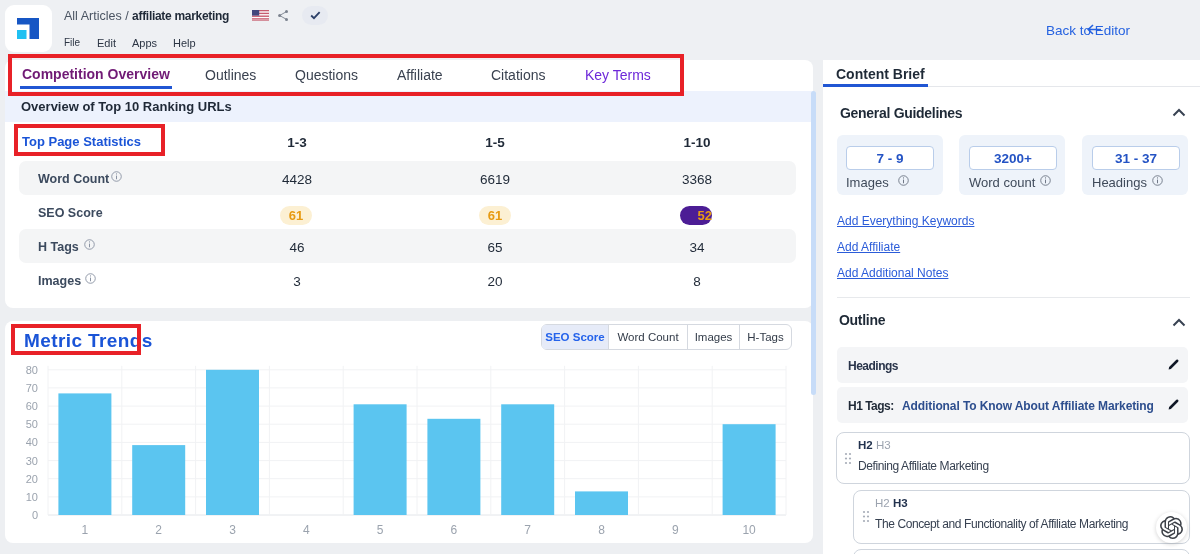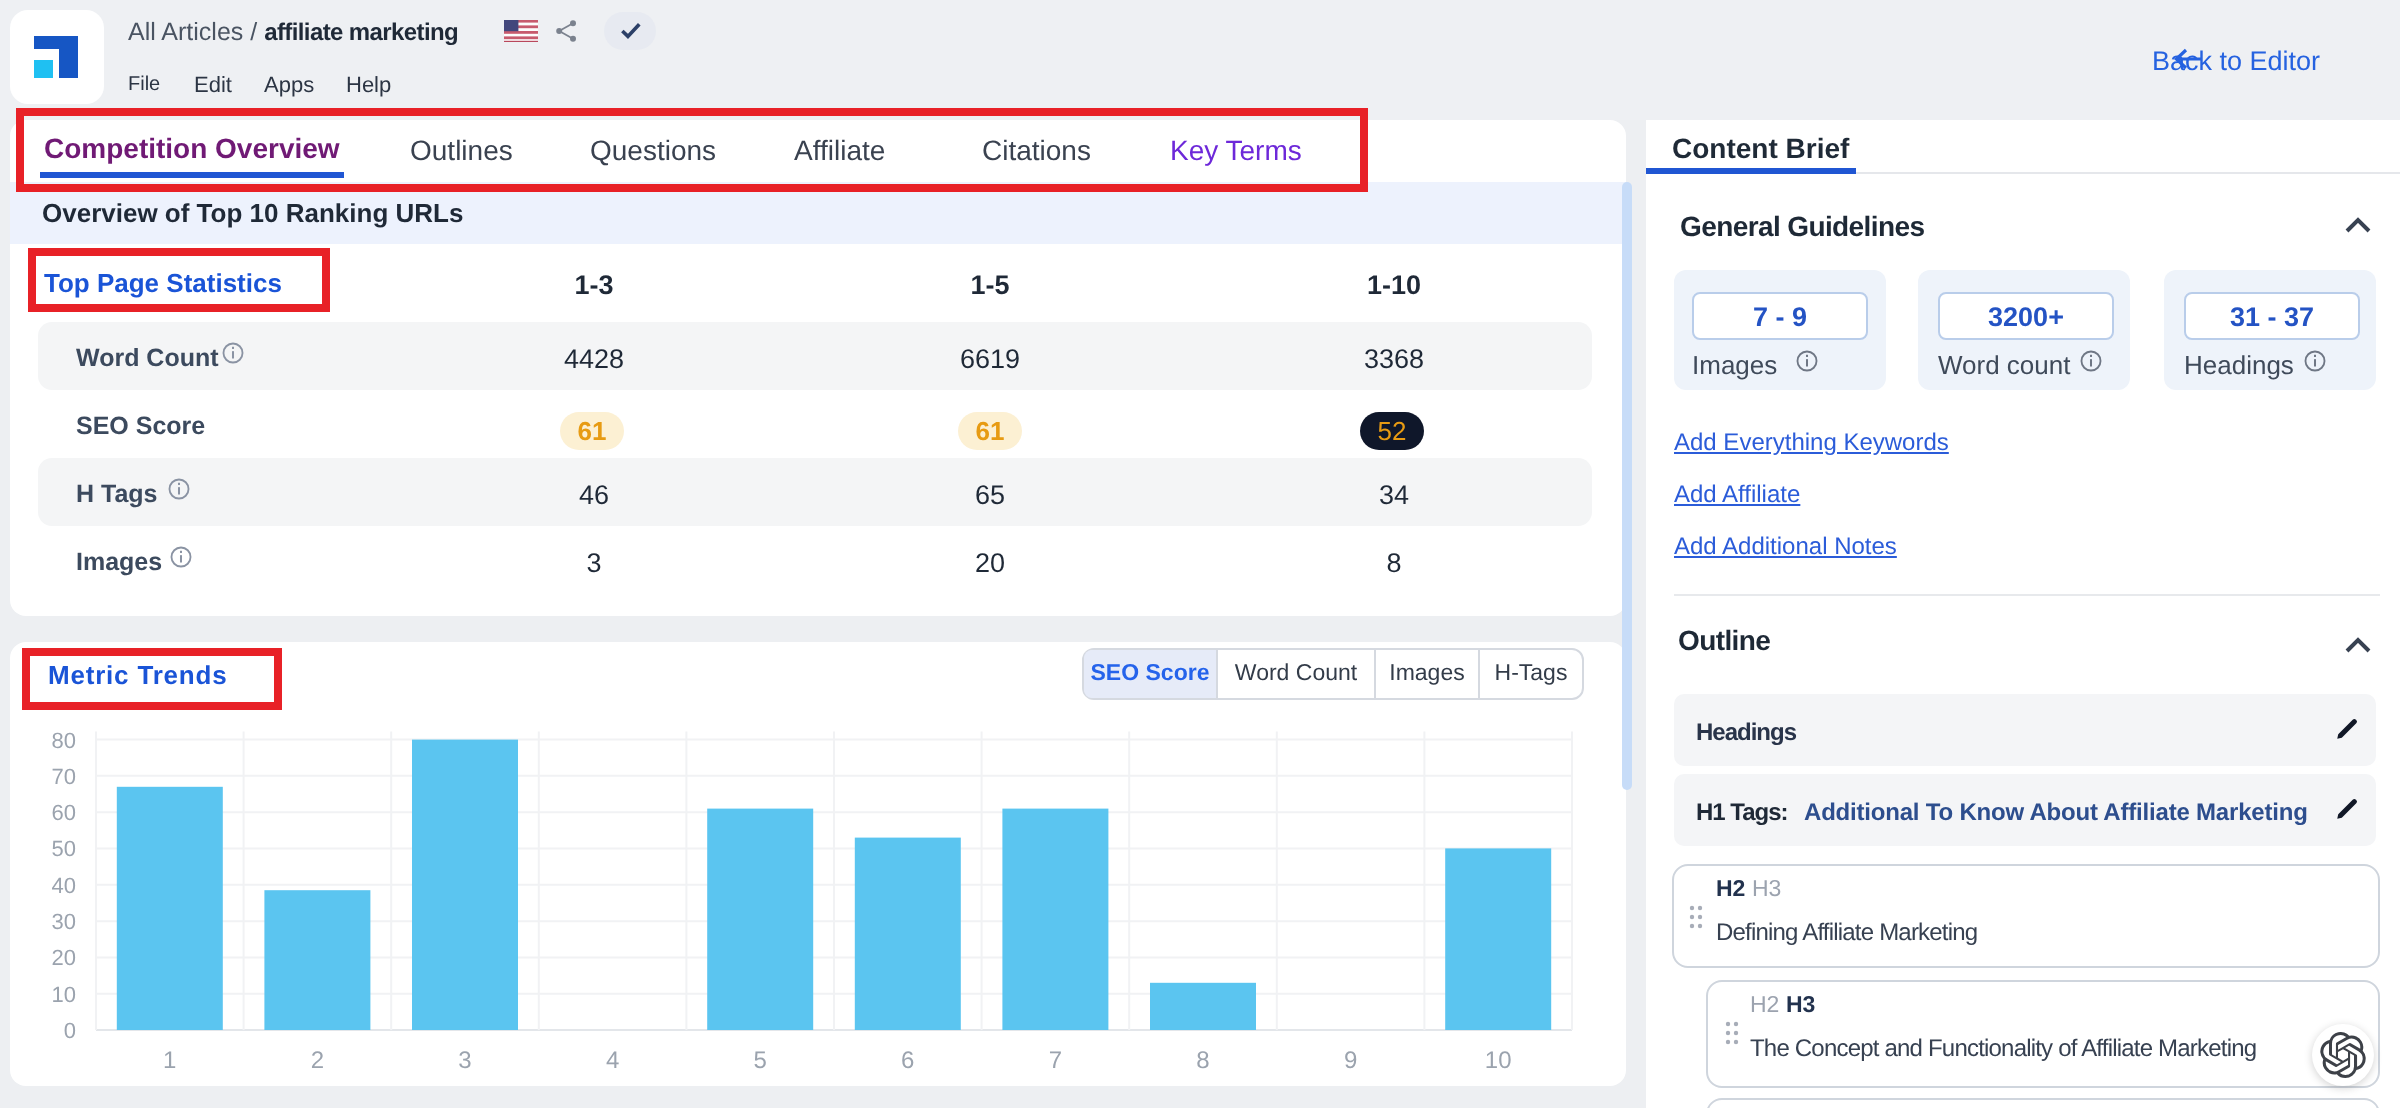--- a/index.html
+++ b/index.html
@@ -48,21 +48,21 @@
   </svg>
 
 <div class="abs" style="left:64px;top:37px;font-size:10px;color:#2c3544;">File</div>
 <div class="abs" style="left:97px;top:37px;font-size:11px;color:#2c3544;">Edit</div>
 <div class="abs" style="left:132px;top:37px;font-size:11px;color:#2c3544;">Apps</div>
 <div class="abs" style="left:173px;top:37px;font-size:11px;color:#2c3544;">Help</div>
 
 <svg class="abs" style="left:1087px;top:24px;" width="15" height="11" viewBox="0 0 15 11" fill="none" stroke="#2562e0" stroke-width="1.6">
     <path d="M14 5.5 L1.5 5.5 M6 1 L1.2 5.5 L6 10"></path>
   </svg>
-<div class="abs" style="left:1076px;top:23px;font-size:13.5px;color:#2562e0;white-space:nowrap;">Back to Editor</div>
+<div class="abs" style="left:1046px;top:23px;font-size:13.5px;color:#2562e0;white-space:nowrap;">Back to Editor</div>
 
 <div class="abs" style="left:5px;top:60px;width:808px;height:248px;background:#fff;border-radius:8px;"></div>
 
 <div class="abs" style="left:22px;top:66px;font-size:14px;font-weight:700;color:#701a75;">Competition Overview</div>
 <div class="abs" style="left:20px;top:86px;width:152px;height:3px;background:#2056d3;"></div>
 <div class="abs" style="left:205px;top:67px;font-size:14px;color:#3a4250;">Outlines</div>
 <div class="abs" style="left:295px;top:67px;font-size:14px;color:#3a4250;">Questions</div>
 <div class="abs" style="left:397px;top:67px;font-size:14px;color:#3a4250;">Affiliate</div>
 <div class="abs" style="left:491px;top:67px;font-size:14px;color:#3a4250;">Citations</div>
 <div class="abs" style="left:585px;top:67px;font-size:14px;color:#6d28d9;">Key Terms</div>
@@ -97,30 +97,30 @@
     <circle cx="6" cy="6" r="5.2" fill="none" stroke="#8a93a3" stroke-width="1"></circle>
     <rect x="5.45" y="5" width="1.1" height="4" fill="#8a93a3"></rect>
     <rect x="5.45" y="2.6" width="1.1" height="1.2" fill="#8a93a3"></rect>
   </svg>
 
 <div class="abs" style="left:267px;top:172px;width:60px;text-align:center;font-size:13.5px;color:#1f2937;">4428</div>
 <div class="abs" style="left:465px;top:172px;width:60px;text-align:center;font-size:13.5px;color:#1f2937;">6619</div>
 <div class="abs" style="left:667px;top:172px;width:60px;text-align:center;font-size:13.5px;color:#1f2937;">3368</div>
 <div class="abs" style="left:280px;top:206px;width:32px;height:19px;background:#fcf0d3;border-radius:10px;text-align:center;font-size:13px;font-weight:700;color:#e79b13;line-height:19px;">61</div>
 <div class="abs" style="left:479px;top:206px;width:32px;height:19px;background:#fcf0d3;border-radius:10px;text-align:center;font-size:13px;font-weight:700;color:#e79b13;line-height:19px;">61</div>
-<div class="abs" style="left:680px;top:206px;width:32px;height:19px;background:#0f172a;border-radius:10px;text-align:center;font-size:13px;font-weight:400;color:#e79b13;line-height:19px;">52</div>
+<div class="abs" style="left:680px;top:206px;width:32px;height:19px;background:#4c1d95;border-radius:10px;text-align:right;font-size:13px;font-weight:700;color:#e79b13;line-height:19px;">52</div>
 <div class="abs" style="left:267px;top:240px;width:60px;text-align:center;font-size:13.5px;color:#1f2937;">46</div>
 <div class="abs" style="left:465px;top:240px;width:60px;text-align:center;font-size:13.5px;color:#1f2937;">65</div>
 <div class="abs" style="left:667px;top:240px;width:60px;text-align:center;font-size:13.5px;color:#1f2937;">34</div>
 <div class="abs" style="left:267px;top:274px;width:60px;text-align:center;font-size:13.5px;color:#1f2937;">3</div>
 <div class="abs" style="left:465px;top:274px;width:60px;text-align:center;font-size:13.5px;color:#1f2937;">20</div>
 <div class="abs" style="left:667px;top:274px;width:60px;text-align:center;font-size:13.5px;color:#1f2937;">8</div>
 
 <div class="abs" style="left:5px;top:321px;width:808px;height:222px;background:#fff;border-radius:8px;"></div>
-<div class="abs" style="left:24px;top:330px;font-size:13px;font-weight:700;color:#1a54d7;letter-spacing:0.4px;">Metric Trends</div>
+<div class="abs" style="left:24px;top:330px;font-size:19px;font-weight:700;color:#1a54d7;letter-spacing:0.4px;">Metric Trends</div>
 
 <div class="abs" style="left:541px;top:324px;width:251px;height:26px;background:#fff;border:1px solid #d5d9e0;border-radius:6px;display:flex;font-size:11.5px;">
   <div style="width:67px;background:#e6ebf8;color:#2563eb;font-weight:600;display:flex;align-items:center;justify-content:center;border-right:1px solid #d5d9e0;border-radius:4px 0 0 4px;">SEO Score</div>
   <div style="width:79px;color:#333c49;display:flex;align-items:center;justify-content:center;border-right:1px solid #d5d9e0;">Word Count</div>
   <div style="width:52px;color:#333c49;display:flex;align-items:center;justify-content:center;border-right:1px solid #d5d9e0;">Images</div>
   <div style="width:51px;color:#333c49;display:flex;align-items:center;justify-content:center;">H-Tags</div>
 </div>
 
 <div id="chart" class="abs" style="left:0;top:0;width:1200px;height:554px;"><svg width="1200" height="554">
       <line x1="48" y1="515.0" x2="786.0" y2="515.0" stroke="#e3e6ea" stroke-width="1"></line>

